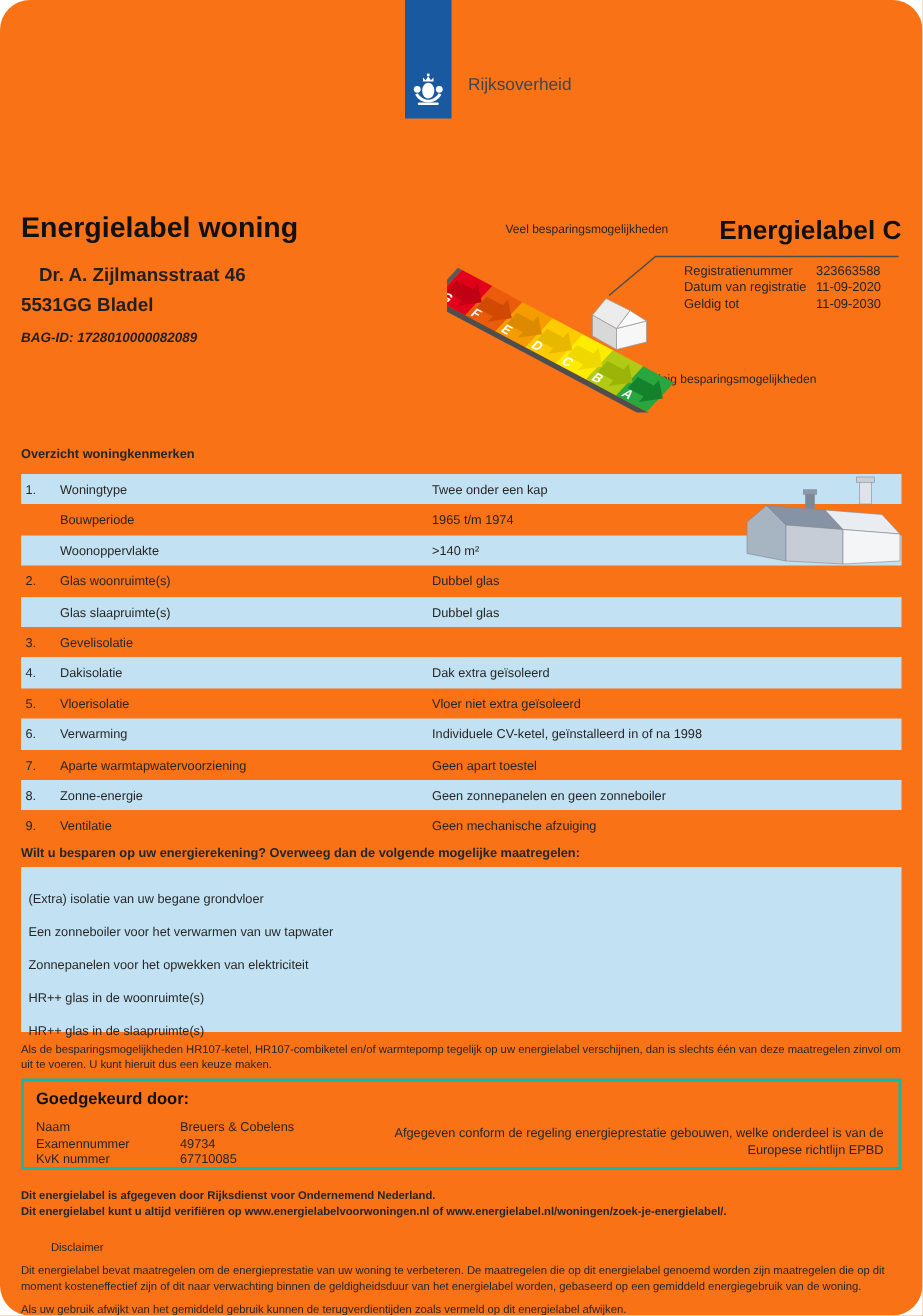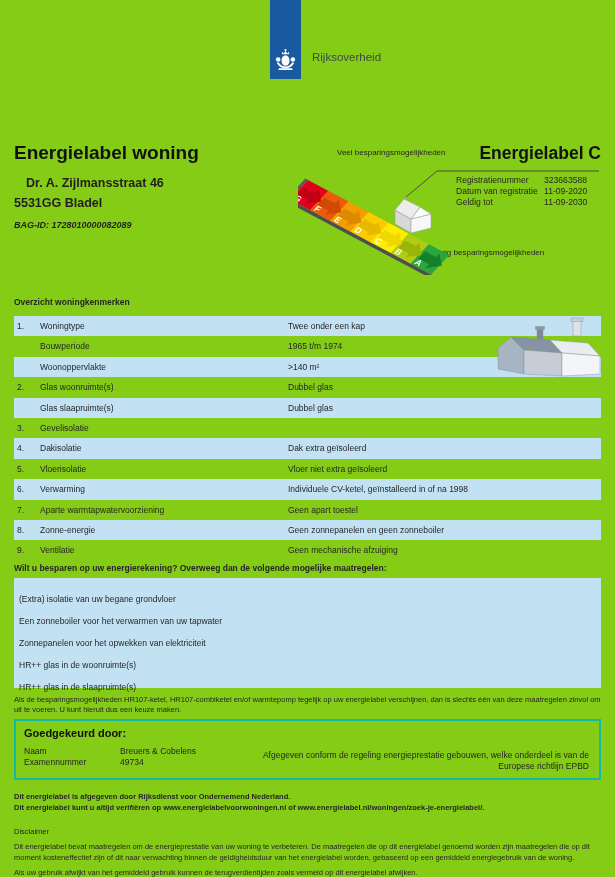--- a/index.html
+++ b/index.html
@@ -1,18 +1,18 @@
 <!DOCTYPE html>
 <html style="--ribbon-blue: #19599f; --row-blue: #c2e2f3; --text: #262626; --wordmark: #3f4750;"><head>
 <meta charset="utf-8">
 <style>
   * { margin:0; padding:0; box-sizing:border-box; }
   html,body { background:#fff; }
   body { font-family:"Liberation Sans","DejaVu Sans",sans-serif; color:var(--text,#262626); }
-  .page { position:relative; width:615px; height:877px; background:#84cc16; overflow:hidden; }
+  .page { position:relative; width:615px; height:877px; background:#f97316; overflow:hidden;border-radius:20px; }
 
   
   .ribbon { position:absolute; left:270px; top:0; width:31px; height:79px;
             background:var(--ribbon-blue,#19599f); display:flex; align-items:flex-end; justify-content:center; }
   .ribbon svg { margin-bottom:7px; }
   .wordmark { position:absolute; left:312px; top:51px; font-size:11.5px; color:var(--wordmark,#3f4750); }
 
   
   .doc-title { position:absolute; left:14px; top:142px; font-size:19px; font-weight:bold; color:#111; }
   .addr1 { position:absolute; left:14px; top:176px; font-size:12.5px; font-weight:bold; color:#231f1f;padding-left:12px; }
@@ -51,21 +51,21 @@
               border:2px solid #14b8a6; padding:6px 10px 0 8px; }
   .ap-heading { font-size:11px; font-weight:bold; color:#111; margin-bottom:7px; }
   .ap-row { font-size:8.5px; line-height:10.5px; }
   .ap-row .al { display:inline-block; width:96px; }
   .ap-conform { position:absolute; right:10px; bottom:7px; width:340px; text-align:right;
                 font-size:8.5px; line-height:10.5px; }
 
   
   .footer { position:absolute; left:14px; top:791px; width:587px; font-size:7.5px; line-height:11px; }
   .f-bold { font-weight:bold; }
-  .f-disc-head { margin-top:13px; }
+  .f-disc-head { margin-top:13px;margin-left:20px; }
   .f-par { margin-top:4px; }
 </style>
 </head>
 <body>
 
 <div class="page">
 
   <div class="ribbon">
     <svg width="21" height="24" viewBox="0 0 24 27">
       <g fill="#ffffff">
@@ -254,20 +254,23 @@
     <div>
 
         <div class="ap-row">
           <span class="al">Naam</span><span class="av">Breuers &amp; Cobelens</span>
         </div>
 
         <div class="ap-row">
           <span class="al">Examennummer</span><span class="av">49734</span>
         </div>
 
+        <div class="ap-row">
+          <span class="al">KvK nummer</span><span class="av">67710085</span>
+        </div>
       </div>
     <div class="ap-conform">Afgegeven conform de regeling energieprestatie gebouwen, welke onderdeel is van de Europese richtlijn EPBD</div>
   </div>
 
   <div class="footer">
     <div class="f-bold">Dit energielabel is afgegeven door Rijksdienst voor Ondernemend Nederland.</div>
     <div class="f-bold">Dit energielabel kunt u altijd verifiëren op www.energielabelvoorwoningen.nl of www.energielabel.nl/woningen/zoek-je-energielabel/.</div>
     <div class="f-disc-head">Disclaimer</div>
     <div class="f-par">Dit energielabel bevat maatregelen om de energieprestatie van uw woning te verbeteren. De maatregelen die op dit energielabel genoemd worden zijn maatregelen die op dit moment kosteneffectief zijn of dit naar verwachting binnen de geldigheidsduur van het energielabel worden, gebaseerd op een gemiddeld energiegebruik van de woning.</div>
     <div class="f-par">Als uw gebruik afwijkt van het gemiddeld gebruik kunnen de terugverdientijden zoals vermeld op dit energielabel afwijken.</div>

